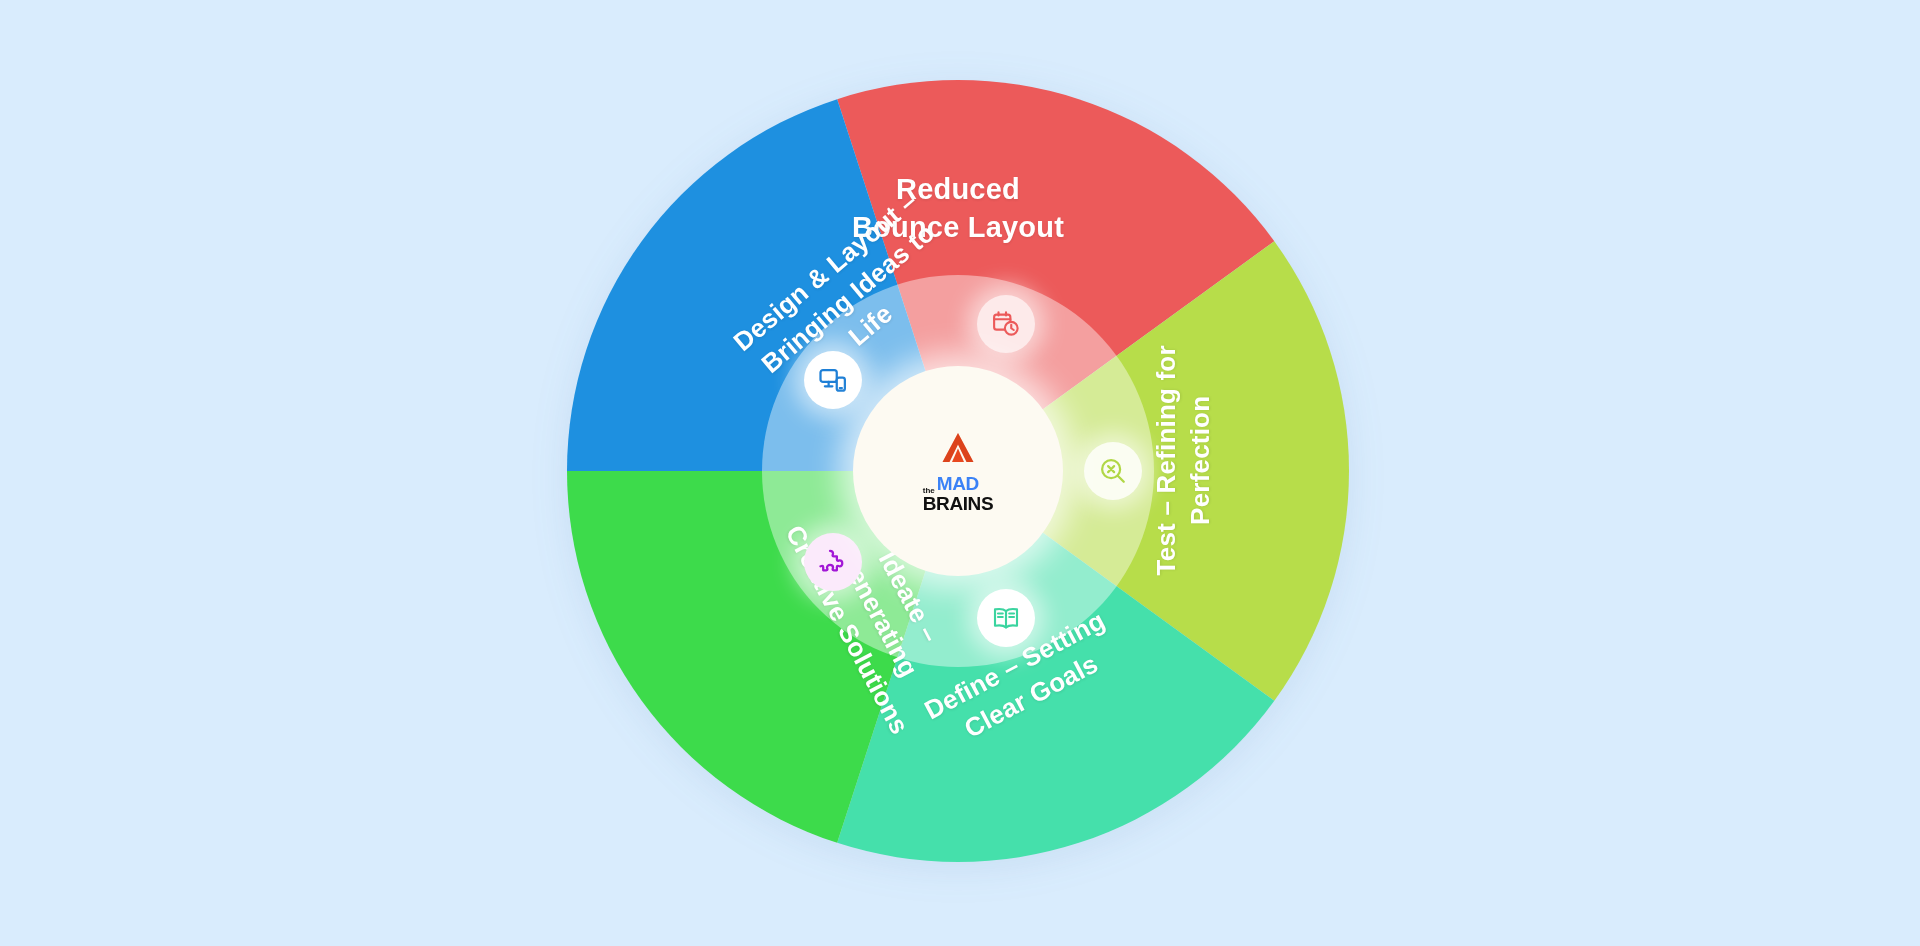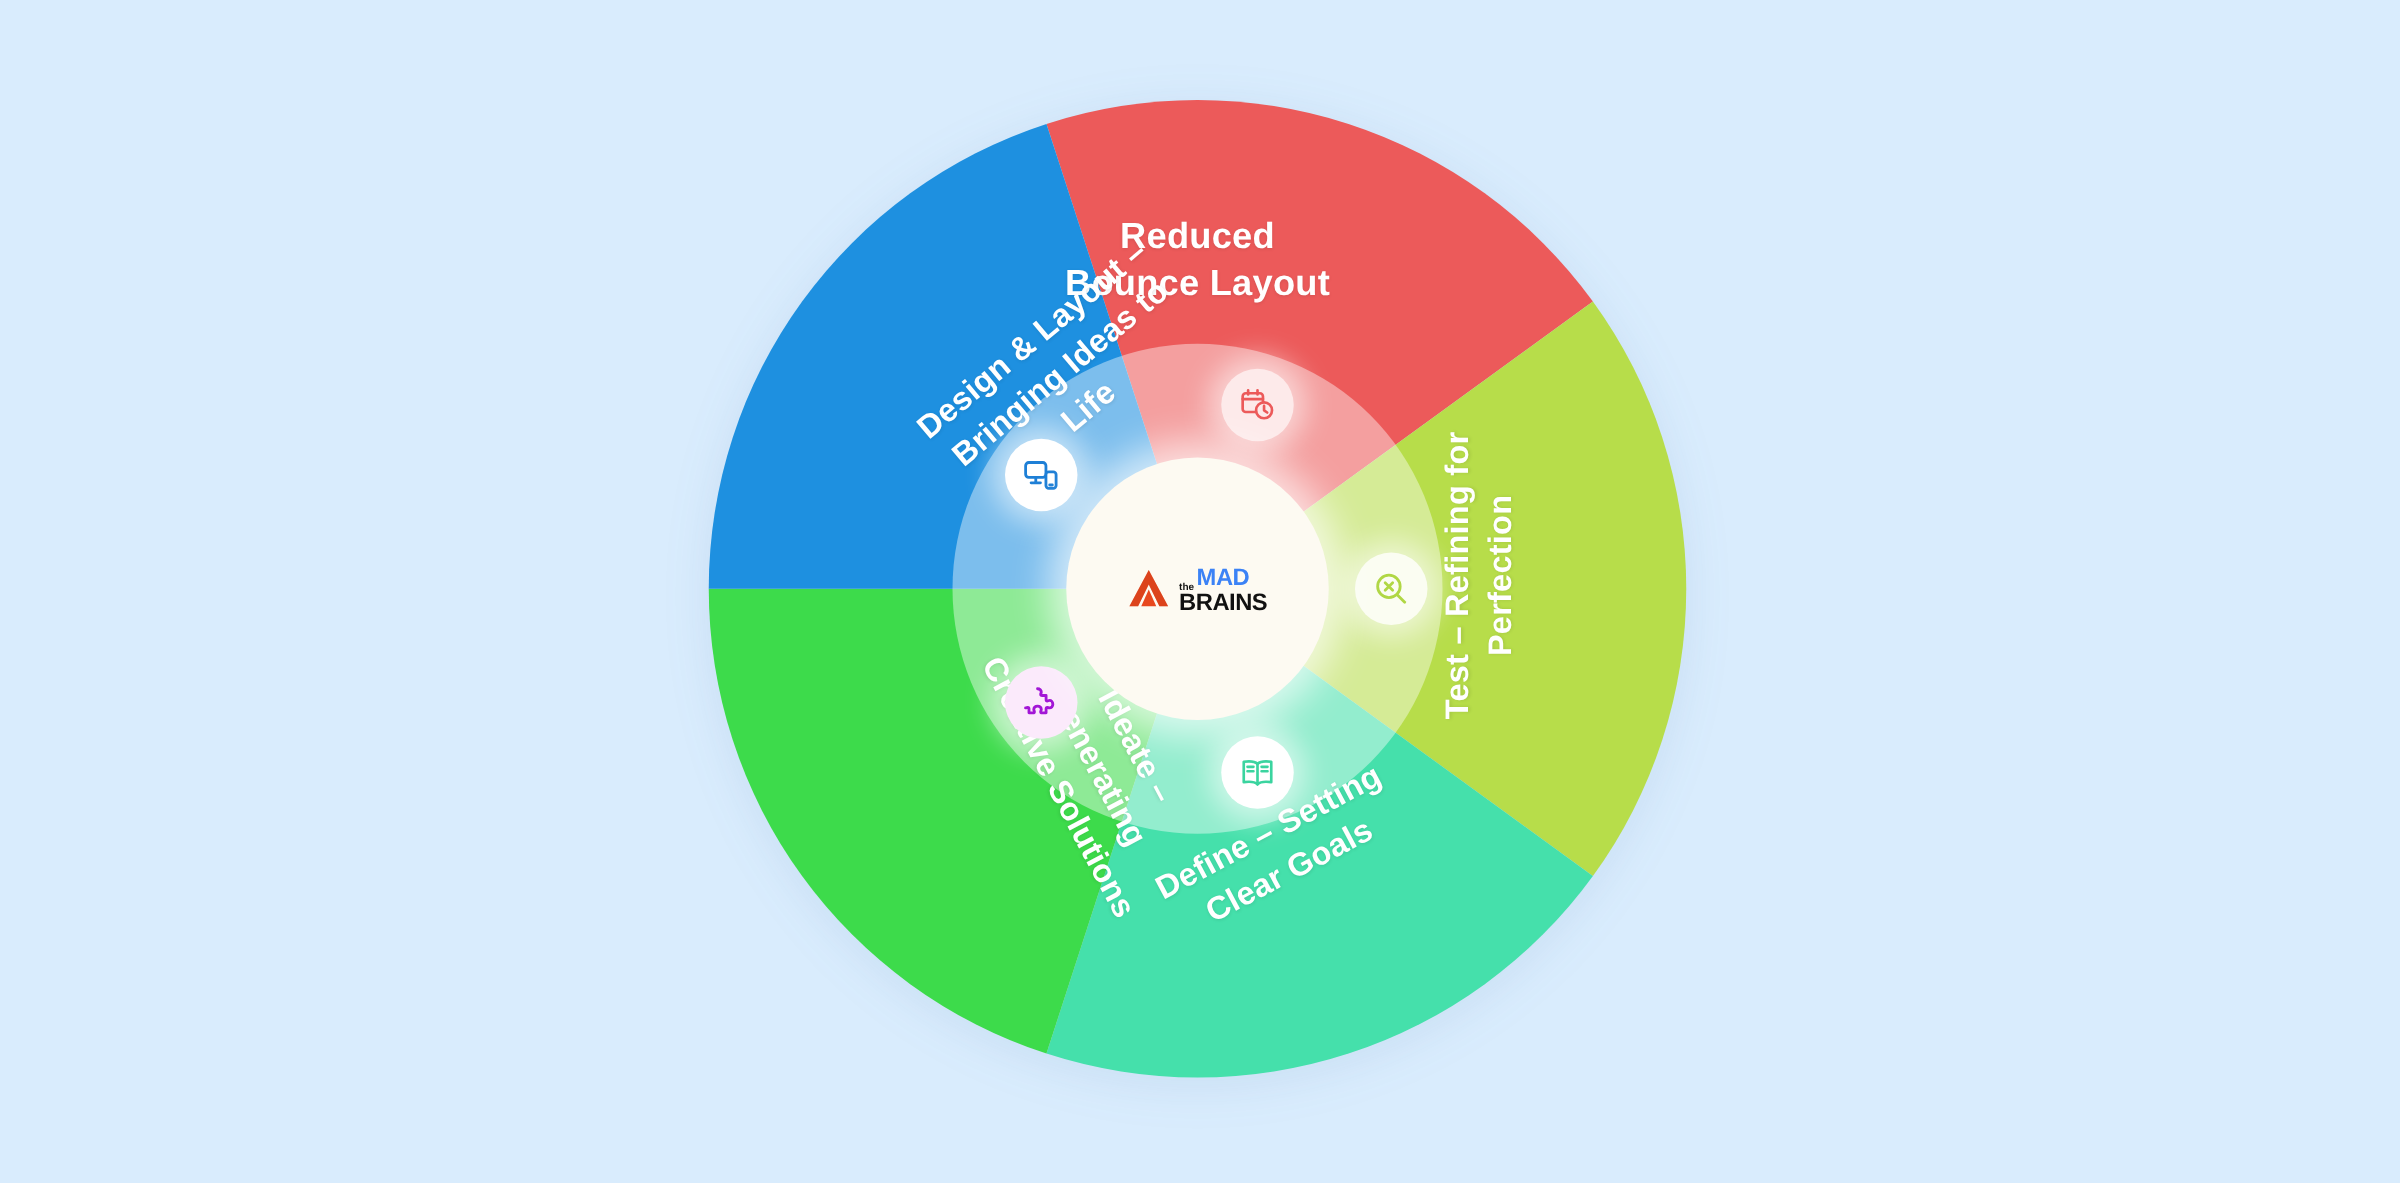--- a/index.html
+++ b/index.html
@@ -148,20 +148,21 @@
     align-items: center;
     justify-content: center;
     box-shadow: 0 0 30px 14px rgba(255,255,255,0.65);
   }
 
   #logo {
     display: flex;
     align-items: center;
     gap: 7px;
     transform: translateY(2px);
+    flex-direction: column;
   }
   #logo-mark { display: block; }
   #logo-words {
     display: flex;
     flex-direction: column;
     line-height: 0.98;
   }
   #logo-the {
     font-size: 8px;
     font-weight: 700;

